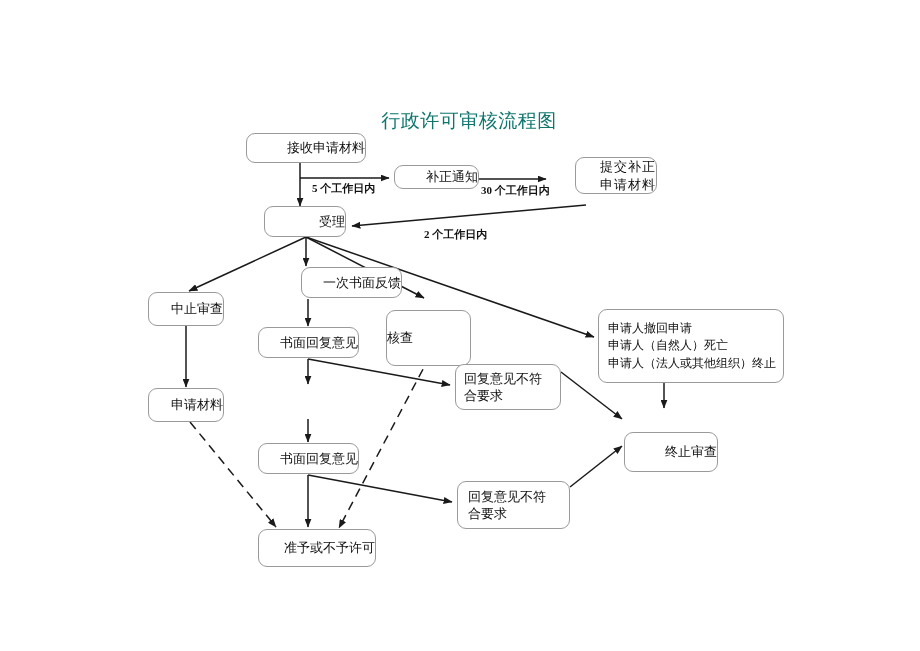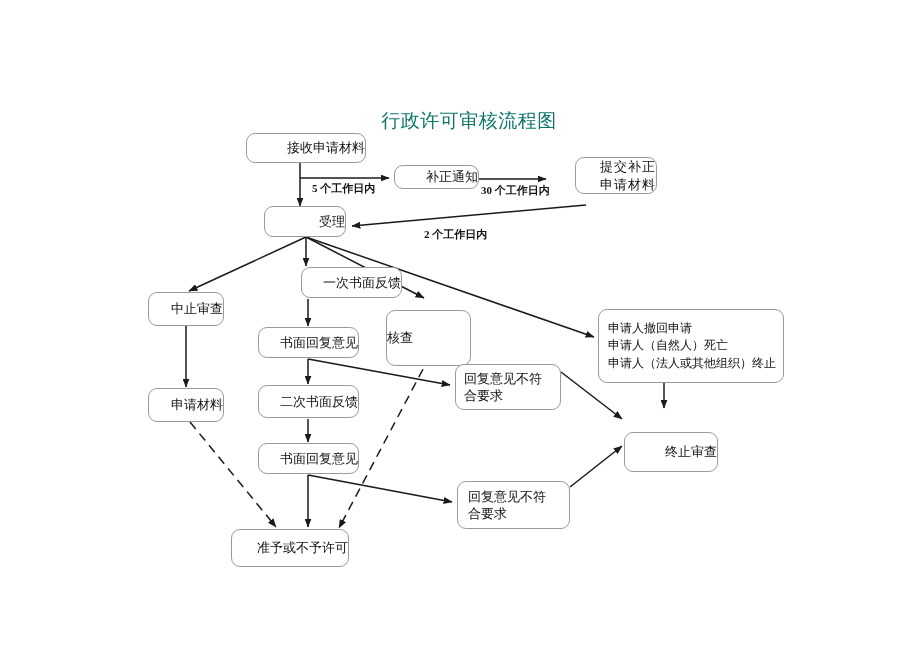--- a/index.html
+++ b/index.html
@@ -155,23 +155,20 @@
   </div>
 
   <div class="node" style="left:258px; top:267px; width:101px; height:31px;margin-left:43px;">
     <span>一次书面反馈</span>
   </div>
 
   <div class="node" style="left:258px; top:327px; width:101px; height:31px;">
     <span>书面回复意见</span>
   </div>
 
-  <div class="node" style="left:258px; top:385px; width:101px; height:33px;">
-    <span>二次书面反馈</span>
-  </div>
 
   <div class="node" style="left:258px; top:443px; width:101px; height:31px;">
     <span>书面回复意见</span>
   </div>
 
   <div class="node" style="left:386px; top:299px; width:85px; height:56px; justify-content:flex-start; margin-top:11px;">
     <span>核查</span>
   </div>
 
   <div class="node" style="left:455px; top:364px; width:106px; height:46px; justify-content:flex-start; text-align:left; padding-left:8px;">
@@ -187,21 +184,21 @@
   <div class="node left-align" style="left:598px; top:309px; width:186px; height:74px;">
     <span>申请人撤回申请
 申请人（自然人）死亡
 申请人（法人或其他组织）终止</span>
   </div>
 
   <div class="node" style="left:624px; top:432px; width:94px; height:40px;">
     <span>终止审查</span>
   </div>
 
-  <div class="node" style="left:231px; top:529px; width:118px; height:38px;">
+  <div class="node" style="left:258px; top:529px; width:118px; height:38px;">
     <span>准予或不予许可</span>
   </div>
 
   <div class="edge-label" style="left:312px; top:181px;">
     <span>5 个工作日内</span>
   </div>
 
   <div class="edge-label" style="left:481px; top:183px;">
     <span>30 个工作日内</span>
   </div>

